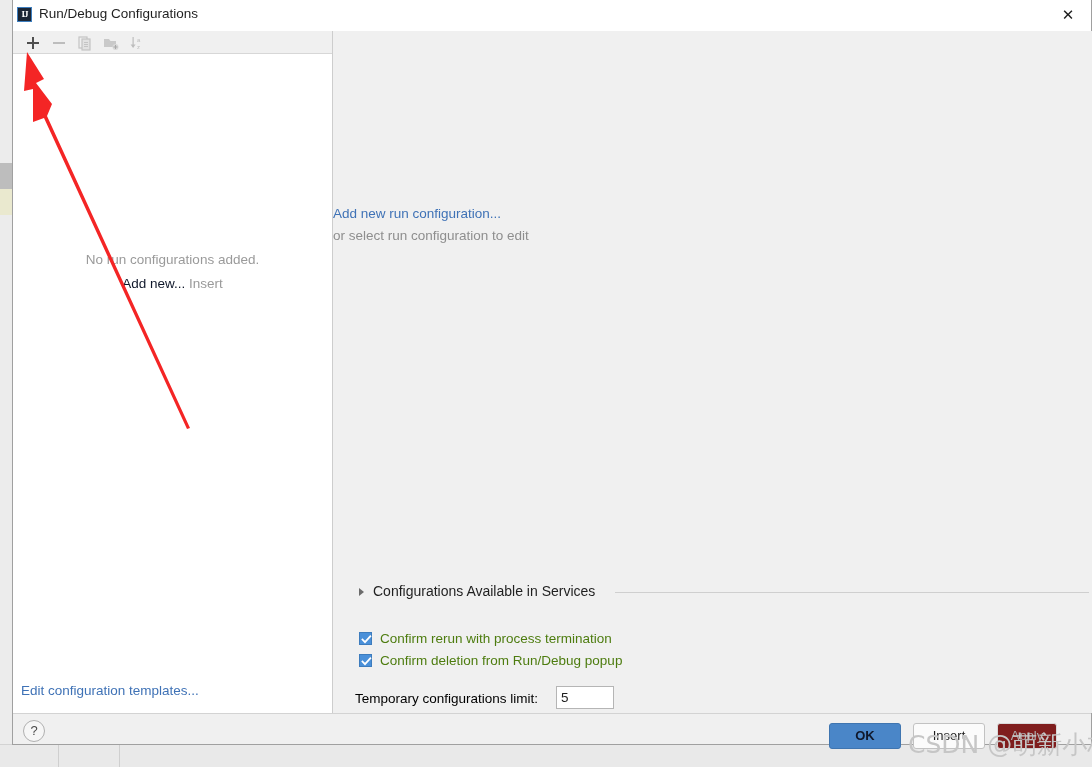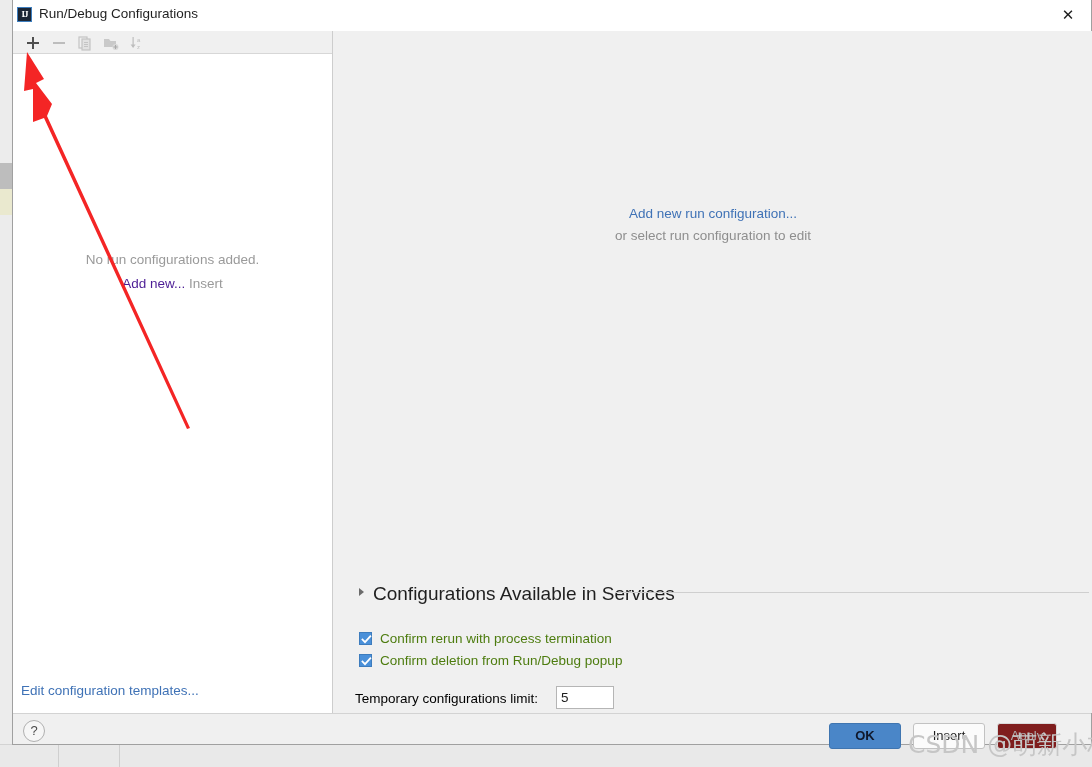--- a/index.html
+++ b/index.html
@@ -139,21 +139,21 @@
     left: 0;
     top: 218px;
     width: 319px;
     text-align: center;
     font-size: 13.5px;
     color: #9a9a9a;
     line-height: 21px;
   }
   .empty-msg .line2 { margin-top: 3px; }
   .link-blue {
-    color: #4c1d95;
+    color: #0f172a;
     cursor: default;
   }
   .tmpl-link {
     position: absolute;
     left: 8px;
     top: 652px;
     font-size: 13.5px;
     color: #3f72b6;
     cursor: default;
   }
@@ -169,21 +169,20 @@
     position: absolute;
     left: 320px; top: 0;
     width: 760px;
     height: 682px;
     background: #f0f0f0;
   }
   .center-msg {
     position: absolute;
     left: 0; top: 175px;
     width: 760px;
-    text-align: center;
   }
   .center-msg .main-link {
     font-size: 13.5px;
     color: #3f72b6;
     cursor: default;
   }
   .center-msg .sub {
     margin-top: 7px;
     font-size: 13.5px;
     color: #8e8e8e;
@@ -201,21 +200,21 @@
     left: 0; top: 5px;
     width: 0; height: 0;
     border-left: 5px solid #6b6b6b;
     border-top: 4px solid transparent;
     border-bottom: 4px solid transparent;
     cursor: default;
   }
   .section-label {
     position: absolute;
     left: 14px; top: 0;
-    font-size: 19px;
+    font-size: 14px;
     color: #1f1f1f;
     white-space: nowrap;
   }
   .section-line {
     position: absolute;
     left: 256px; top: 9px;
     right: 0;
     height: 1px;
     background: #cfcfcf;
   }

